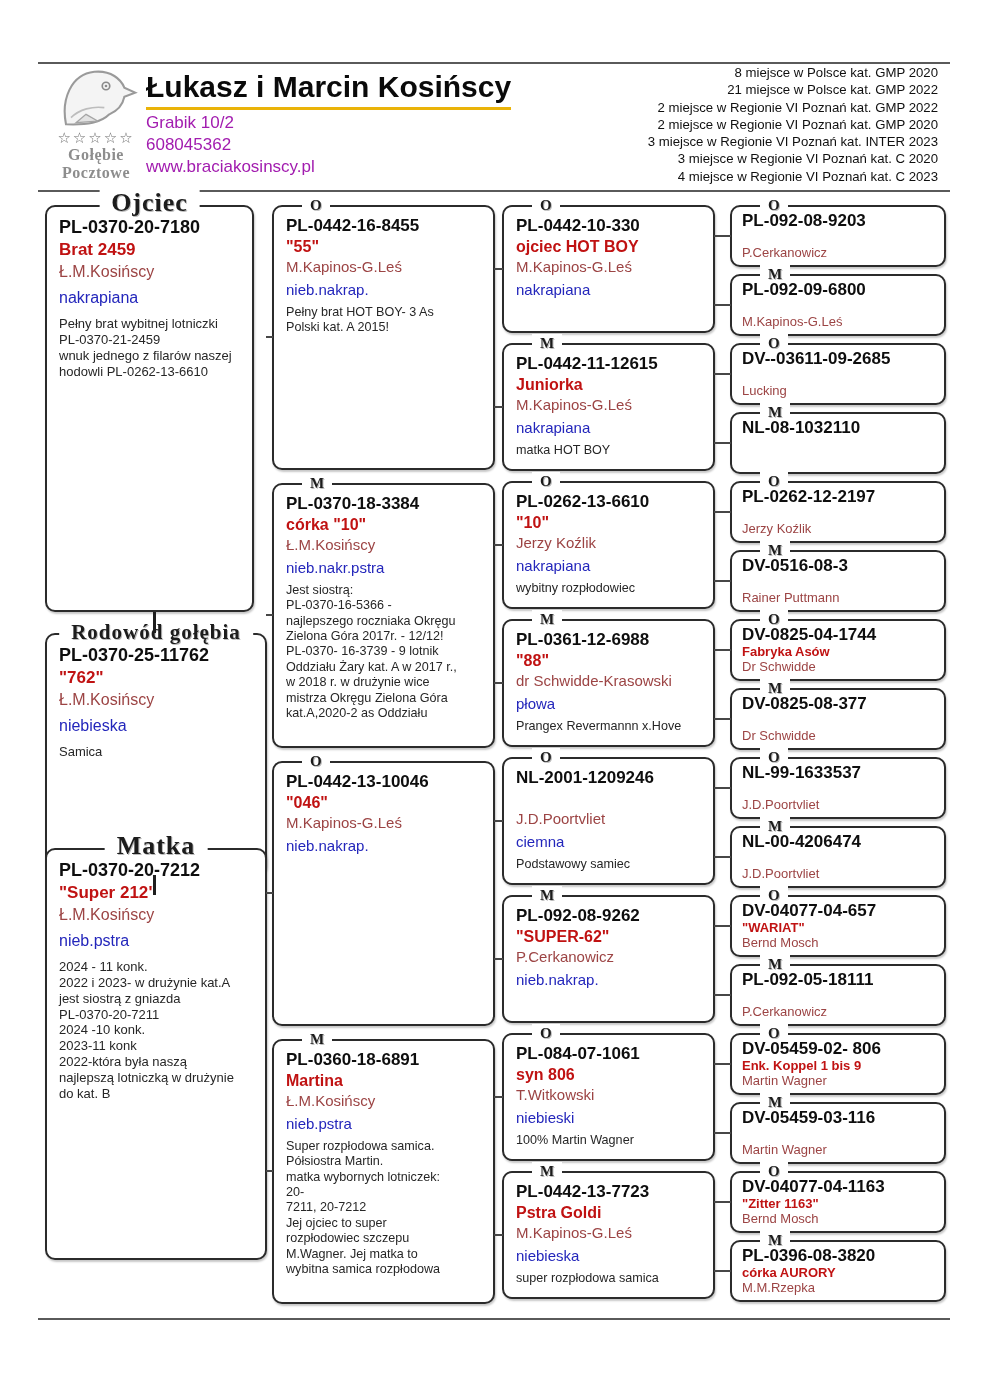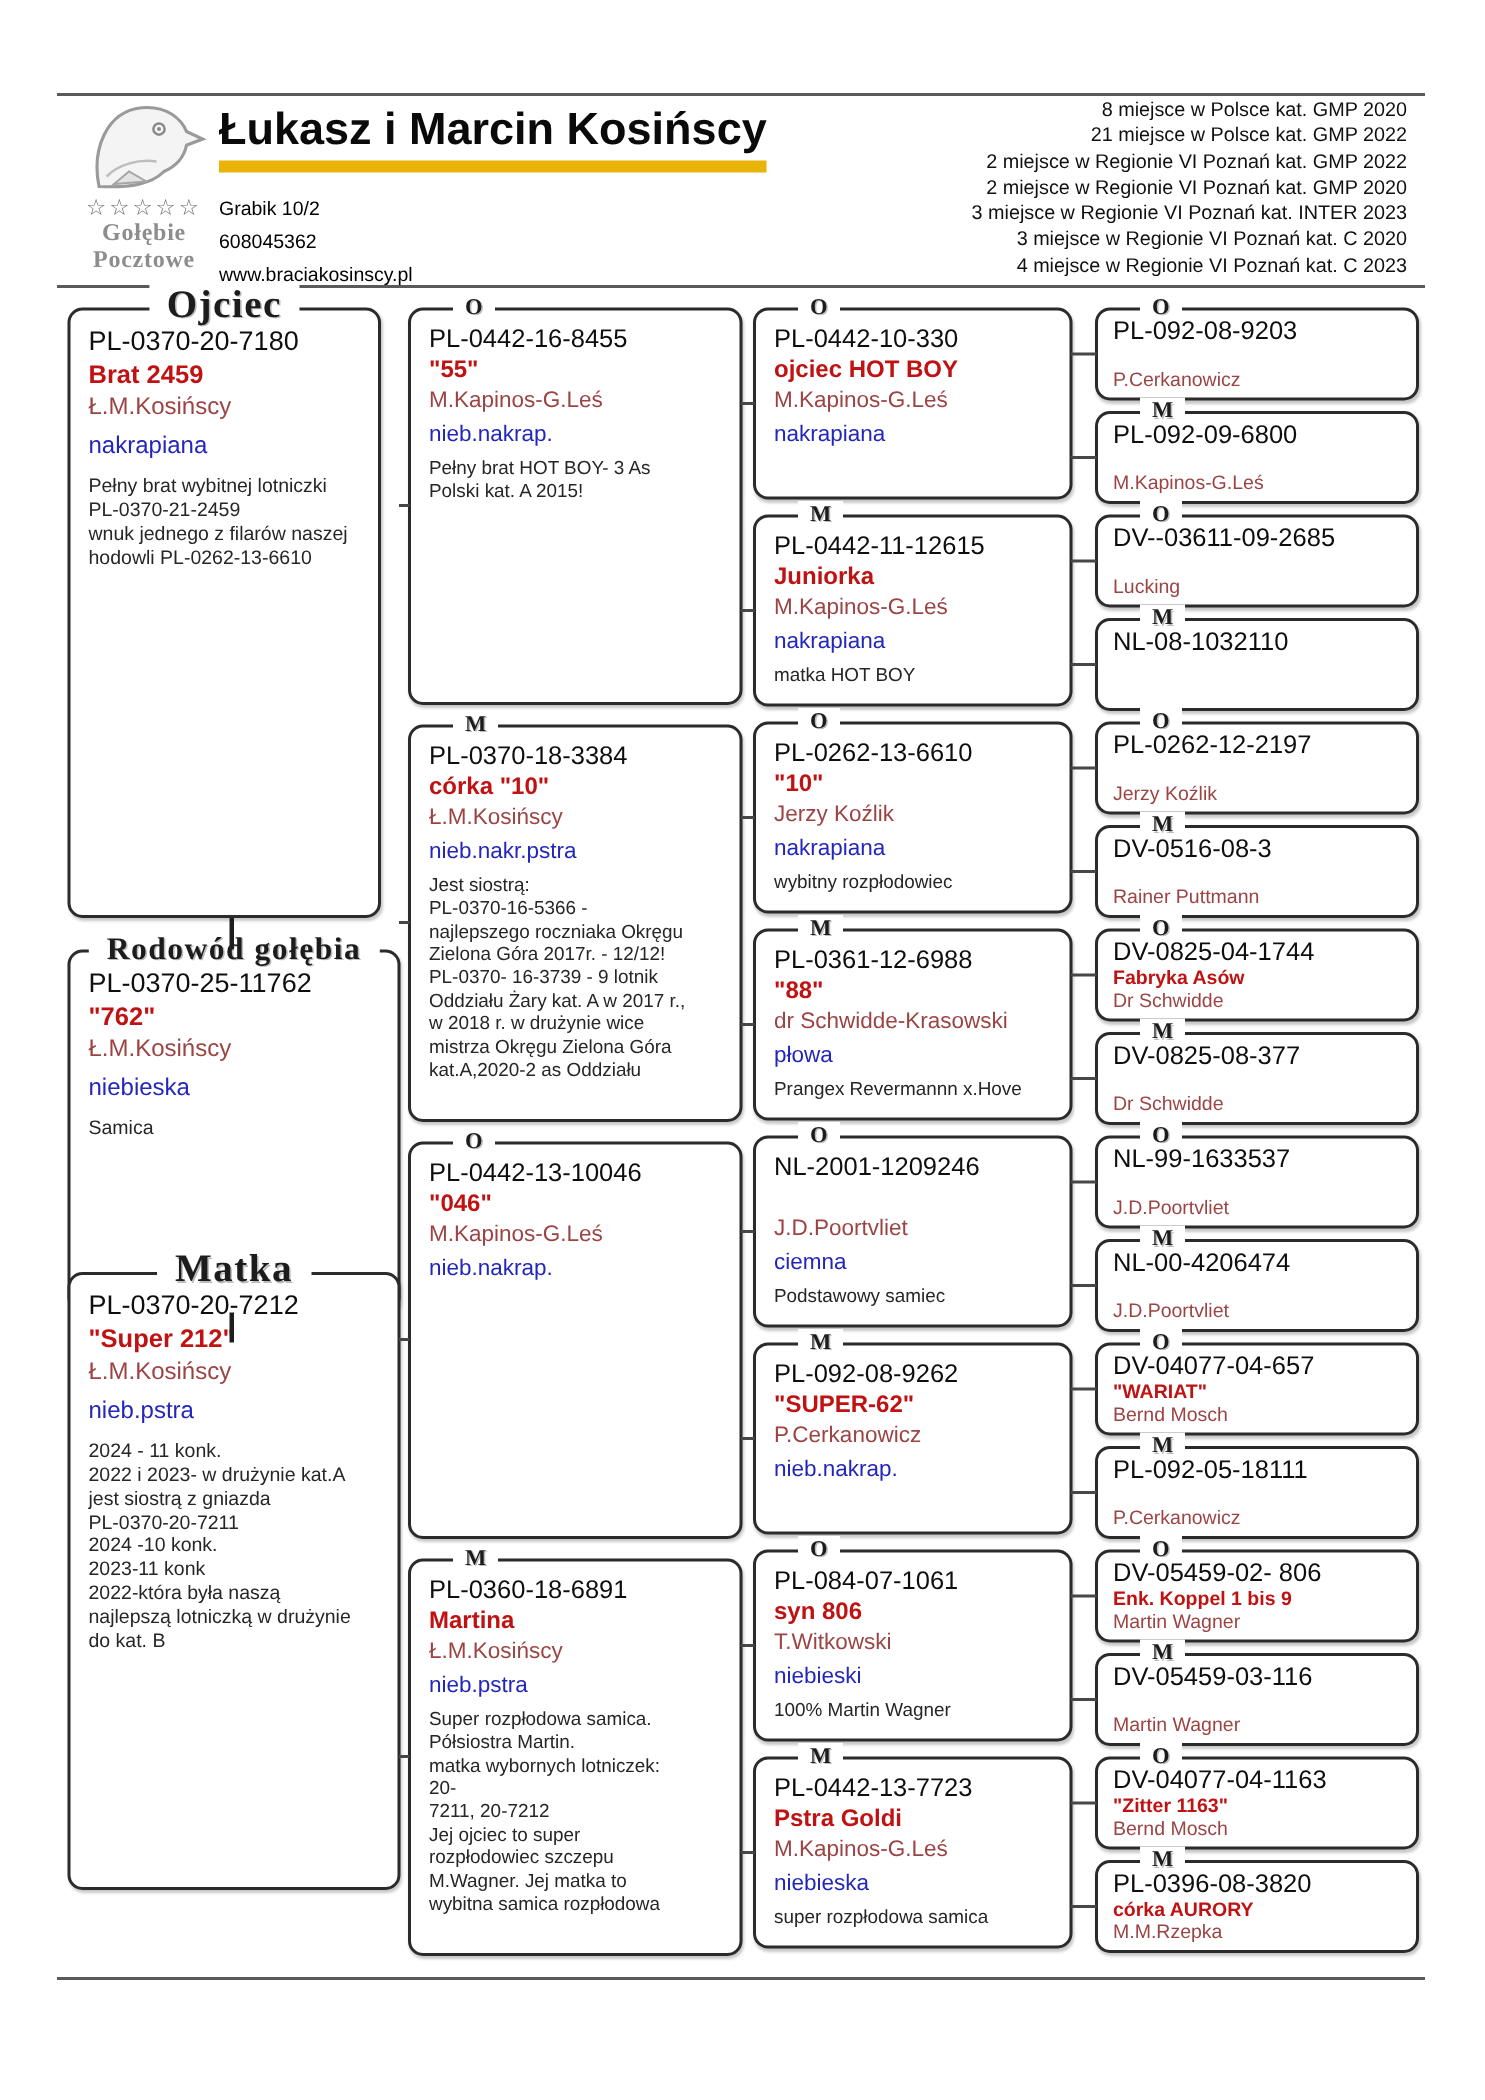--- a/index.html
+++ b/index.html
@@ -5,34 +5,34 @@
   html,body{margin:0;padding:0;background:#ffffff;}
   #page{position:relative;width:990px;height:1400px;background:#fff;overflow:hidden;
         font-family:"Liberation Sans",sans-serif;color:#111;}
   .rule{position:absolute;left:38px;width:912px;height:2px;background:#5a5a5a;}
   
   #logo{position:absolute;left:50px;top:66px;width:92px;text-align:center;}
   #logo .stars{font-size:15px;letter-spacing:2px;color:#6e6e6e;line-height:16px;}
   #logo .brand{font-family:"Liberation Serif",serif;font-weight:bold;font-size:16px;
                color:#8d8d8d;line-height:18px;letter-spacing:.5px;}
   #breeder-name{position:absolute;left:146px;top:70px;font-size:30px;font-weight:bold;
-                color:#0a0a0a;border-bottom:8px solid #eab308;padding-bottom:3px;white-space:nowrap;}
-  #contact{position:absolute;left:146px;top:128px;font-size:13px;color:#000000;line-height:22px;}
+                color:#0a0a0a;border-bottom:3px solid #eab308;padding-bottom:3px;white-space:nowrap;}
+  #contact{position:absolute;left:146px;top:112px;font-size:17px;color:#a21caf;line-height:22px;}
   #achievements{position:absolute;right:52px;top:64px;width:430px;text-align:right;
                 font-size:13.2px;line-height:17.3px;color:#101010;}
   
   .box{position:absolute;background:#fff;border:2px solid #2b2b2b;border-radius:10px;
        box-shadow:1px 2px 2px rgba(0,0,0,.22);padding:8px 12px;box-sizing:border-box;}
   .tag{position:absolute;top:-11px;left:28px;background:#fff;padding:0 8px;
        font-family:"Liberation Serif",serif;font-weight:bold;font-size:15px;color:#1c1c1c;
        text-shadow:1px 1px 0 #bbb;line-height:18px;}
   .big-tag{left:50%;transform:translateX(-50%);font-size:26px;top:-19px;letter-spacing:1px;
            white-space:nowrap;padding:0 12px;line-height:30px;}
   .mid-tag{font-size:21px;top:-15px;line-height:24px;}
-  .ring{font-size:17px;font-weight:normal;color:#0e0e0e;line-height:22px;}
+  .ring{font-size:17px;font-weight:bold;color:#0e0e0e;line-height:22px;}
   .pname{font-size:16px;font-weight:bold;color:#c01212;line-height:20px;min-height:20px;}
   .owner{font-size:15px;color:#9c4444;line-height:20px;}
   .pcolor{font-size:15px;color:#2326bb;margin-top:3px;line-height:20px;}
   .desc{font-size:12.6px;color:#262626;line-height:1.22;margin-top:5px;white-space:pre-line;}
   .col1 .ring{font-size:18px;line-height:24px;}
   .col1 .pname{font-size:17px;line-height:22px;}
   .col1 .owner{font-size:16px;line-height:22px;}
   .col1 .pcolor{font-size:16px;margin-top:4px;line-height:22px;}
   .col1 .desc{font-size:13px;margin-top:7px;}
   .g4box{display:flex;flex-direction:column;justify-content:space-between;padding:5px 10px;}

